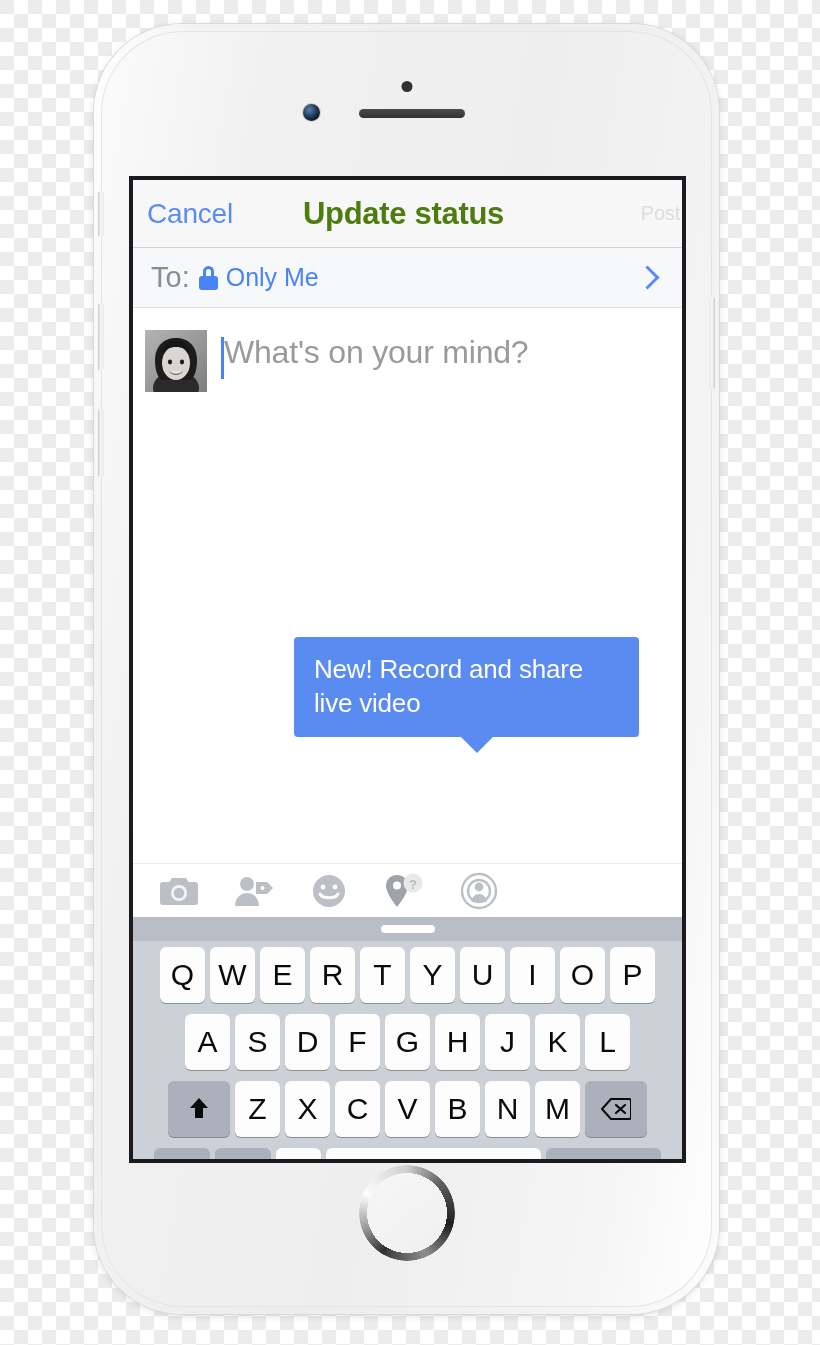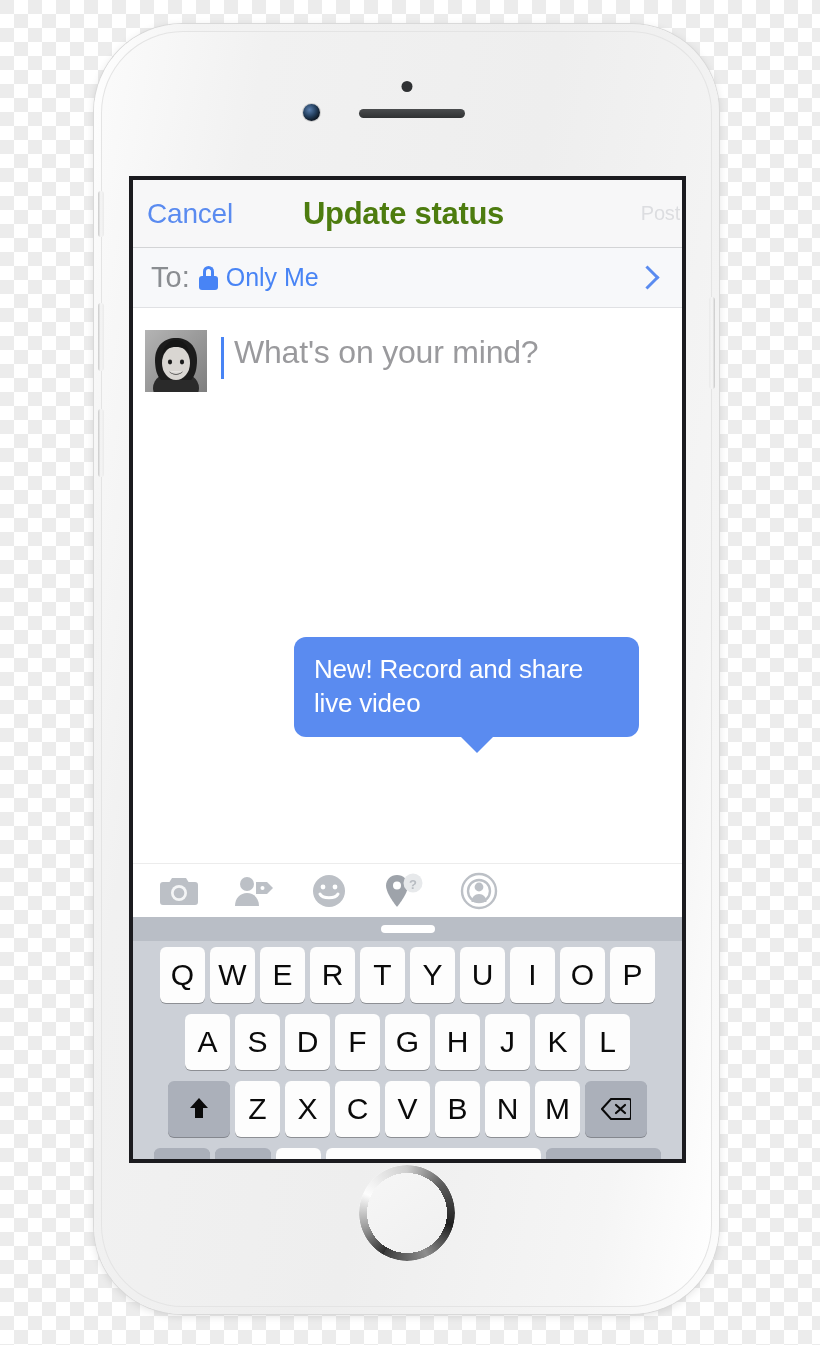--- a/index.html
+++ b/index.html
@@ -71,24 +71,24 @@
   .lock-ico .shackle{position:absolute;left:4px;top:0;width:11px;height:11px;border:3px solid #4884f5;border-bottom:none;border-radius:6px 6px 0 0;box-sizing:border-box;}
   .lock-ico .body{position:absolute;left:0;bottom:0;width:19px;height:14px;background:#4884f5;border-radius:3px;}
   .audience-name{color:#4884f5;font-size:25px;}
   .chev{margin-left:auto;width:14px;height:14px;border-right:3.5px solid #5a8bf0;border-top:3.5px solid #5a8bf0;transform:rotate(45deg);margin-right:8px;}
 
   
   .composer{position:relative;height:555px;background:#fff;}
   .avatar{position:absolute;left:12px;top:22px;width:62px;height:62px;overflow:hidden;background:#8d8d8d;}
   .composer-input{position:absolute;left:88px;top:26px;right:16px;display:flex;align-items:flex-start;}
   .caret{width:3px;height:42px;background:#4884f5;margin-top:3px;}
-  .placeholder{color:#9a9a9d;font-size:32px;letter-spacing:-.2px;margin-left:10px;}
-
-  
-  .tooltip{position:absolute;left:161px;top:329px;width:345px;background:#5a8bf0;border-radius:12px;
+  .placeholder{color:#9a9a9d;font-size:32px;letter-spacing:-.2px;margin-left:0;}
+
+  
+  .tooltip{position:absolute;left:161px;top:329px;width:345px;background:#5a8bf0;border-radius:4px;
     padding:16px 20px;box-sizing:border-box;color:#fff;font-size:26px;line-height:1.3;letter-spacing:-.2px;}
   .tooltip .arrow{position:absolute;left:166px;bottom:-16px;width:0;height:0;
     border-left:17px solid transparent;border-right:17px solid transparent;border-top:17px solid #5a8bf0;}
 
   
   .toolbar{height:53px;background:#fff;display:flex;align-items:center;border-top:1px solid #ececec;}
   .tool{flex:0 0 auto;width:75px;display:flex;align-items:center;justify-content:center;}
   .tool:nth-child(1){margin-left:8px;}
   .tool svg{display:block;}
   .kb-handle-bar{height:24px;background:#b9bec6;display:flex;align-items:center;justify-content:center;}

